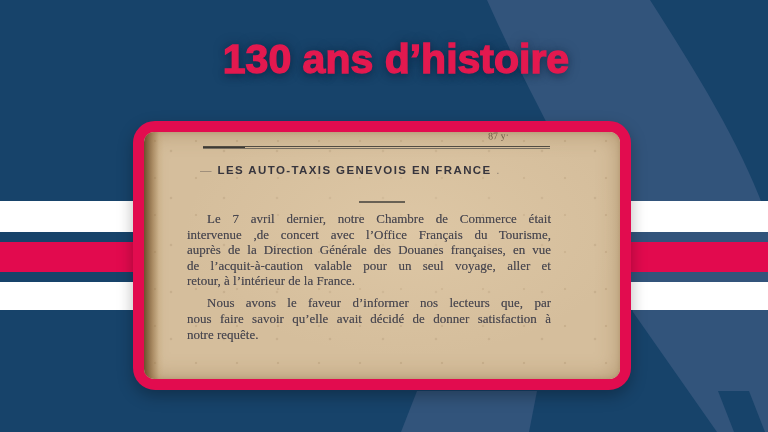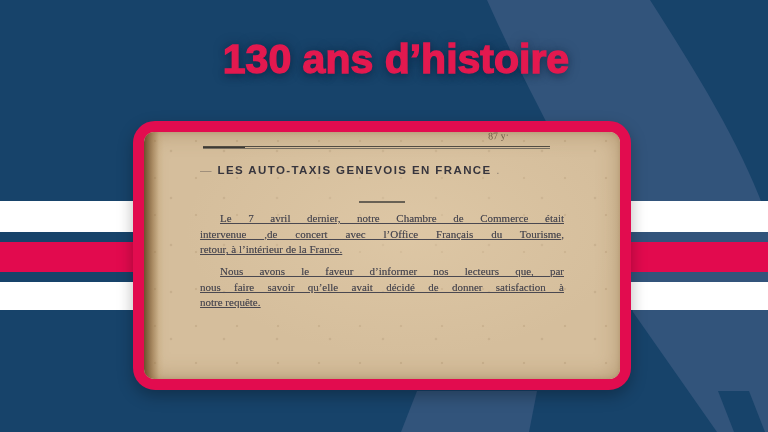--- a/index.html
+++ b/index.html
@@ -45,23 +45,23 @@
   .double-rule{position:absolute;left:59px;top:14px;width:347px;height:3px;
     background:
       linear-gradient(var(--rule),var(--rule)) 0 0/100% 1.4px no-repeat,
       linear-gradient(rgba(110,103,92,.9),rgba(110,103,92,.9)) 0 100%/100% 1px no-repeat,
       linear-gradient(#3E3A34,#3E3A34) 0 0/42px 2.2px no-repeat;}
   .article-heading{position:absolute;left:56px;top:32px;width:364px;text-align:left;
     font-size:11.5px;font-weight:bold;letter-spacing:1.4px;color:var(--ink_dark);}
   .heading-mark{opacity:.45;font-weight:normal;}
   .heading-underline-wrap{position:absolute;left:56px;top:57px;width:364px;text-align:center;}
   .heading-underline{display:inline-block;width:46px;height:2px;background:#544F47;opacity:.85;}
-  .article-body{position:absolute;left:56px;top:79px;width:364px;
-    font-family:"Liberation Serif",serif;font-size:11px;line-height:15.6px;
-    color:var(--ink);text-shadow:0 0 .4px rgba(74,72,80,.6);text-decoration:underline;}
+  .article-body{position:absolute;left:43px;top:79px;width:364px;
+    font-family:"Liberation Serif",serif;font-size:13px;line-height:15.6px;
+    color:var(--ink);text-shadow:0 0 .4px rgba(74,72,80,.6);}
   .para{margin:0 0 6.5px 0;}
   .line{text-align:justify;text-align-last:justify;white-space:nowrap;}
   .line.indent{padding-left:20px;}
   .line.last{text-align-last:left;white-space:normal;}
 </style>
 </head>
 <body>
 
 <svg class="bg-svg" viewBox="0 0 768 432" preserveAspectRatio="none" aria-hidden="true">
   <rect x="0" y="0" width="768" height="432" fill="var(--navy_base)"></rect>
@@ -83,20 +83,22 @@
     <div class="corner-fragment">87 y·</div>
     <div class="double-rule"></div>
     <div class="article-heading"><span class="heading-mark">—</span> <span>LES AUTO-TAXIS GENEVOIS EN FRANCE</span> <span class="heading-mark">.</span></div>
     <div class="heading-underline-wrap">
       <span class="heading-underline"></span>
     </div>
     <div class="article-body" id="article-body">
         <div class="para">
           <div class="line indent">Le 7 avril dernier, notre Chambre de Commerce était</div>
           <div class="line">intervenue ,de concert avec l’Office Français du Tourisme,</div>
+          <div class="line">auprès de la Direction Générale des Douanes françaises, en vue</div>
+          <div class="line">de l’acquit-à-caution valable pour un seul voyage, aller et</div>
           <div class="line last">retour, à l’intérieur de la France.</div>
         </div>
         <div class="para">
           <div class="line indent">Nous avons le faveur d’informer nos lecteurs que, par</div>
           <div class="line">nous faire savoir qu’elle avait décidé de donner satisfaction à</div>
           <div class="line last">notre requête.</div>
         </div>
       </div>
   </div>
 </div>

